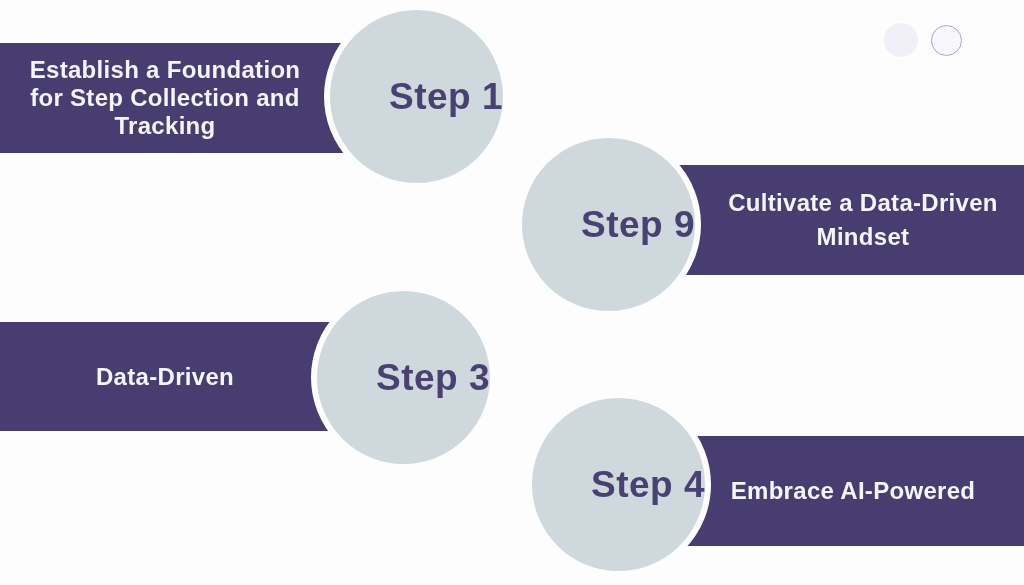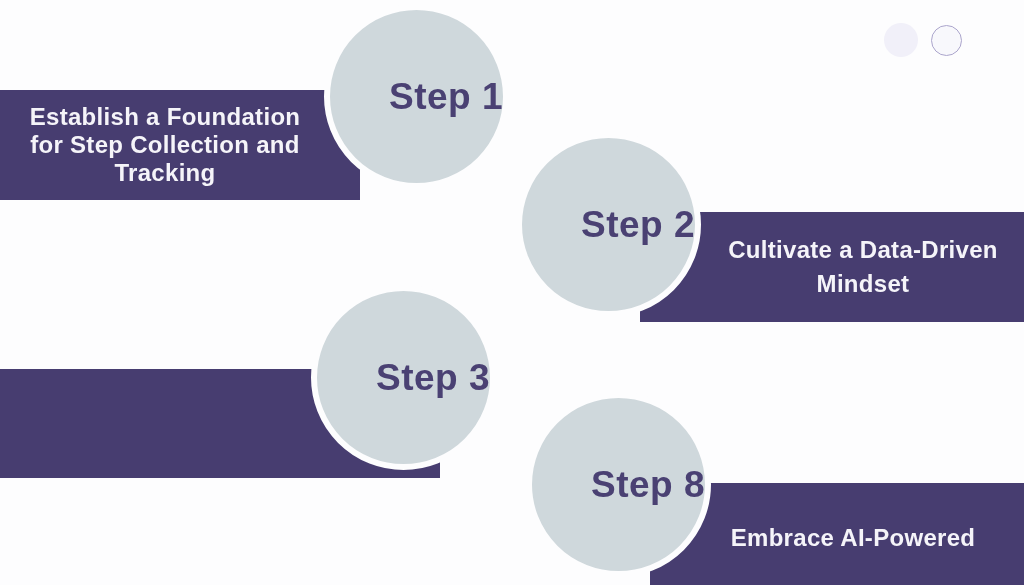--- a/index.html
+++ b/index.html
@@ -23,21 +23,20 @@
   .banner{
     position:absolute;
     background:var(--banner);
     z-index:1;
     display:flex;align-items:center;justify-content:center;
     box-sizing:border-box;
     color:var(--banner-text);
     font-size:24px;font-weight:bold;
     letter-spacing:0.3px;
     text-align:center;
-    margin-top:47px;
   }
   .banner .title-line{display:block;}
   .lh-3line{line-height:28px;}
   .lh-2line{line-height:34px;}
   .circle{
     position:absolute;
     width:185px;height:185px;
     box-sizing:border-box;
     border:6px solid var(--bg);
     border-radius:50%;
@@ -86,39 +85,40 @@
       <span class="title-line">Establish a Foundation</span>
       <span class="title-line">for Step Collection and</span>
       <span class="title-line">Tracking</span>
     </div>
   </div>
   <div class="circle circle-1">
     <span class="step-label">Step 1</span>
   </div>
 
   <div class="circle circle-2">
-    <span class="step-label">Step 2</span>
+    <span class="step-label">Step 9</span>
   </div>
   <div class="banner banner-2 lh-2line">
     <div class="banner-title">
       <span class="title-line">Cultivate a Data-Driven</span>
       <span class="title-line">Mindset</span>
     </div>
   </div>
 
   <div class="banner banner-3 lh-3line">
     <div class="banner-title">
+      <span class="title-line">Data-Driven</span>
     </div>
   </div>
   <div class="circle circle-3">
     <span class="step-label">Step 3</span>
   </div>
 
   <div class="circle circle-4">
-    <span class="step-label">Step 8</span>
+    <span class="step-label">Step 4</span>
   </div>
   <div class="banner banner-4 lh-2line">
     <div class="banner-title">
       <span class="title-line">Embrace AI-Powered</span>
     </div>
   </div>
 
   <div class="decor-dot"></div>
   <div class="decor-ring"></div>
 

